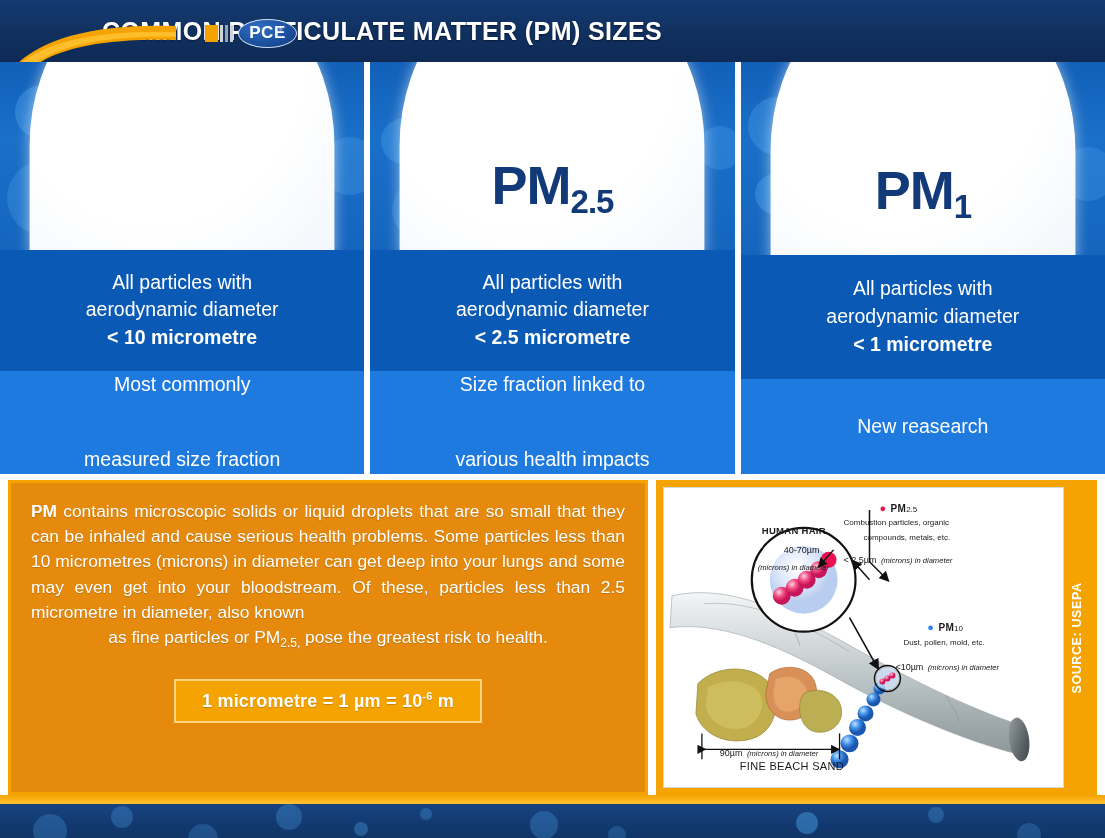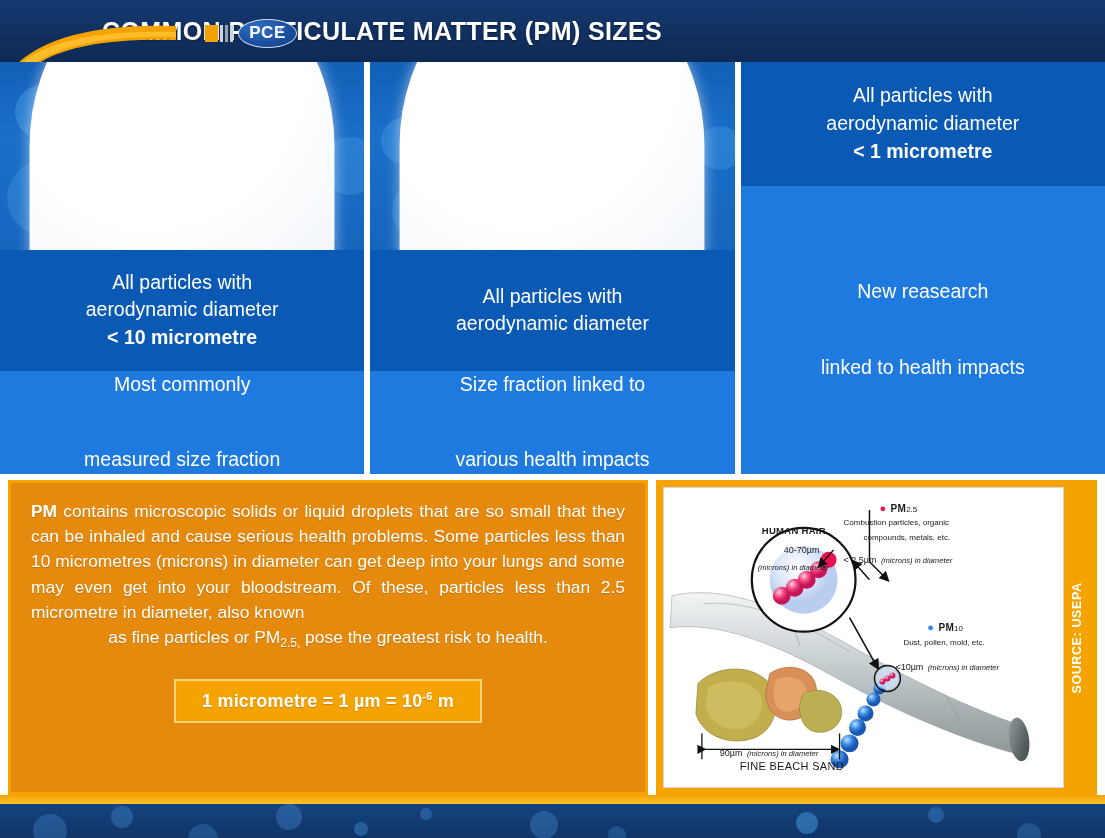--- a/index.html
+++ b/index.html
@@ -214,40 +214,59 @@
           <span style="left:3%;top:30%;width:46px;height:46px;opacity:.35"></span>
           <span style="left:14%;top:6%;width:28px;height:28px;opacity:.45"></span>
           <span style="left:6%;top:62%;width:62px;height:62px;opacity:.28"></span>
           <span style="left:24%;top:54%;width:20px;height:20px;opacity:.5"></span>
           <span style="left:74%;top:6%;width:52px;height:52px;opacity:.38"></span>
           <span style="left:90%;top:34%;width:44px;height:44px;opacity:.3"></span>
           <span style="left:60%;top:2%;width:18px;height:18px;opacity:.45"></span>
           <span style="left:38%;top:4%;width:24px;height:24px;opacity:.3"></span>
         </div>
         <div class="dome"></div>
+        <div class="dome-label">
+          <span>PM</span><sub>2.5</sub>
+        </div>
       </div>
       <div class="card-desc">
         <div>All particles with</div>
         <div>aerodynamic diameter</div>
+        <div class="strong">&lt; 2.5 micrometre</div>
       </div>
       <div class="card-note">
         <div>Size fraction linked to</div>
         <div>various health impacts</div>
       </div>
     </div>
 
     <div class="card">
+      <div class="card-dome">
+        <div class="bokeh">
+          <span style="left:2%;top:18%;width:58px;height:58px;opacity:.34"></span>
+          <span style="left:18%;top:4%;width:26px;height:26px;opacity:.45"></span>
+          <span style="left:4%;top:58%;width:40px;height:40px;opacity:.4"></span>
+          <span style="left:22%;top:40%;width:16px;height:16px;opacity:.5"></span>
+          <span style="left:76%;top:10%;width:48px;height:48px;opacity:.33"></span>
+          <span style="left:88%;top:44%;width:54px;height:54px;opacity:.28"></span>
+          <span style="left:56%;top:1%;width:30px;height:30px;opacity:.4"></span>
+          <span style="left:40%;top:6%;width:14px;height:14px;opacity:.45"></span>
+        </div>
+        <div class="dome"></div>
+        <div class="dome-label">
+          <span>PM</span><sub>1</sub>
+        </div>
+      </div>
       <div class="card-desc">
         <div>All particles with</div>
         <div>aerodynamic diameter</div>
         <div class="strong">&lt; 1 micrometre</div>
       </div>
       <div class="card-note">
         <div>New reasearch</div>
-        <div>linked to health impacts</div>
       </div>
     </div>
   </div>
 
   <div class="bottom">
 
     <div class="text-panel">
       <div class="para"><b>PM</b><span> contains microscopic solids or liquid droplets that are so small that they can be inhaled and cause serious health problems. Some particles less than 10 micrometres (microns) in diameter can get deep into your lungs and some may even get into your bloodstream. Of these, particles less than 2.5 micrometre in diameter, also known</span>
         <span class="lastline"><span>as fine particles or PM</span><sub>2.5,</sub><span> pose the greatest risk to health.</span></span>
       </div>

